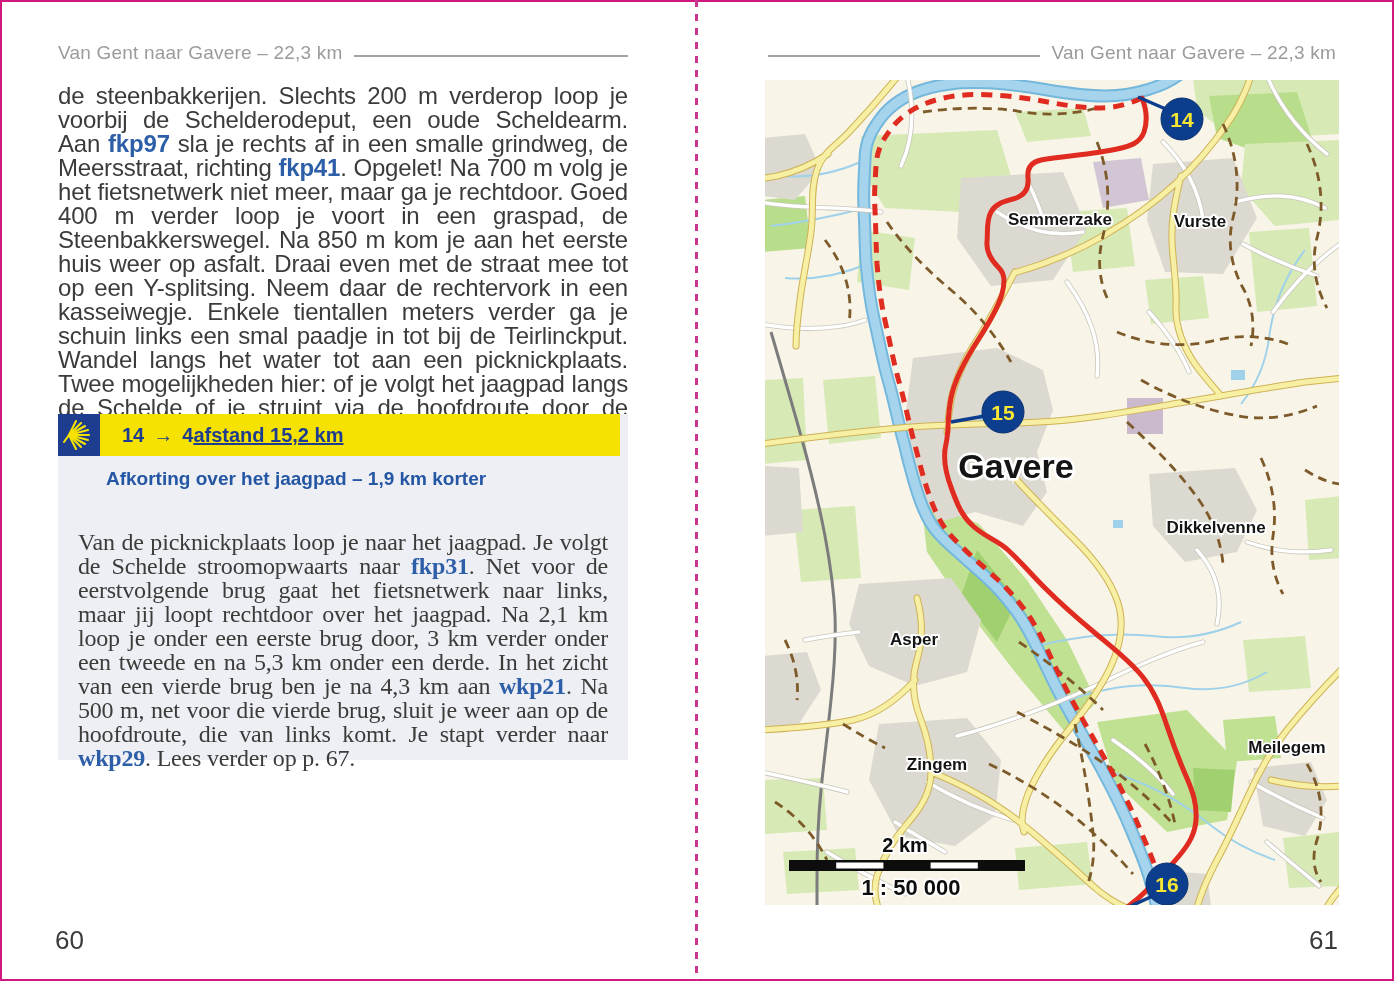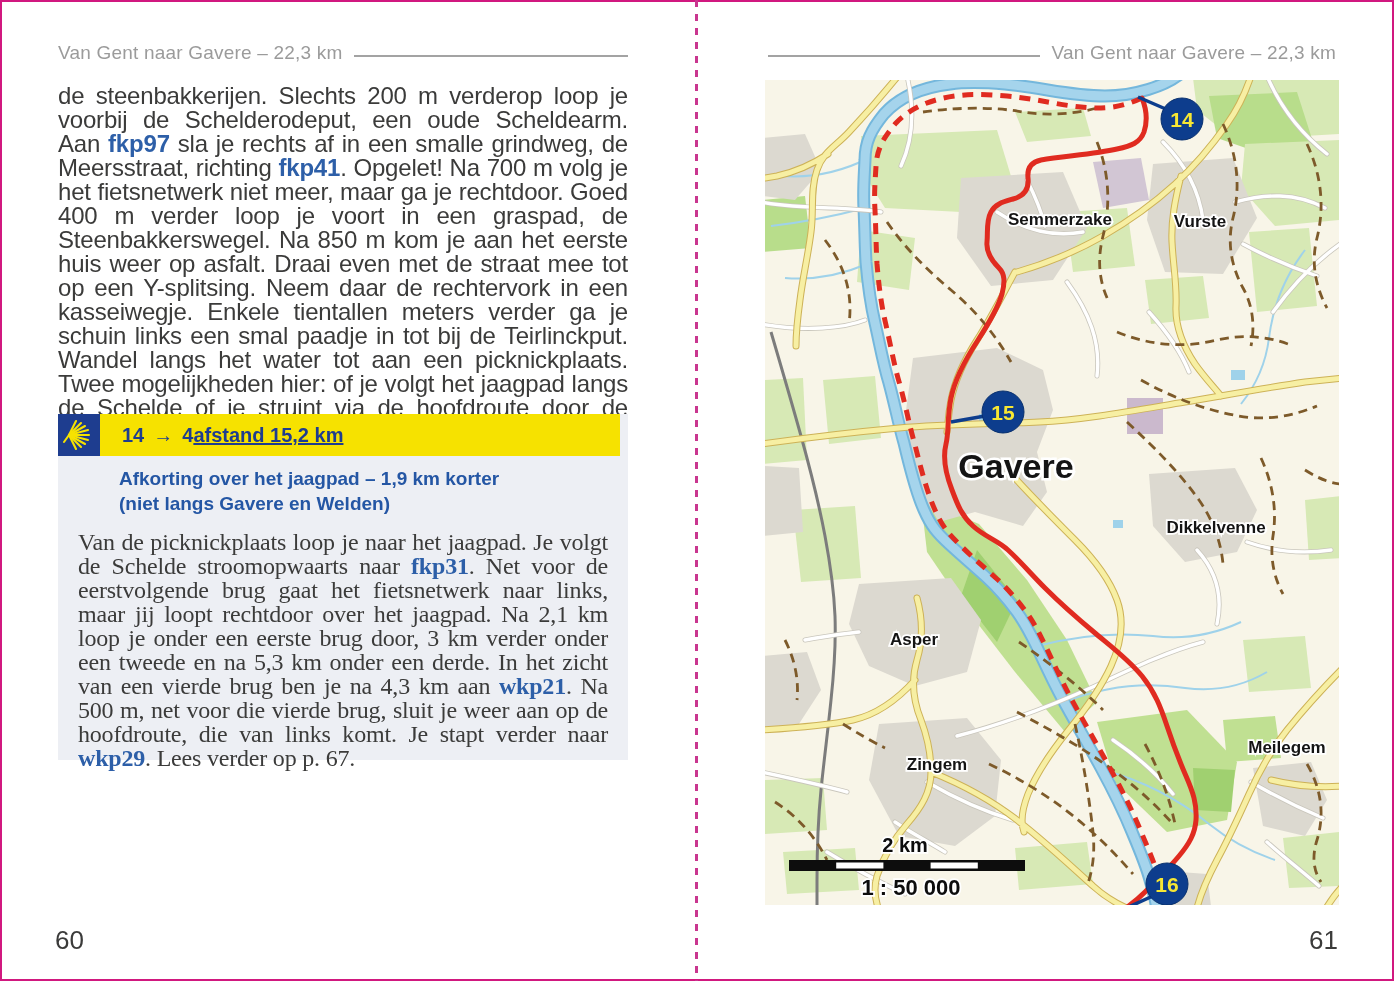--- a/index.html
+++ b/index.html
@@ -25,21 +25,21 @@
   }
   .intro{left:58px;top:84px;width:570px;}
   .kp{color:#2d5fa8;font-weight:bold;}
   
   .info-block{position:absolute;left:58px;top:414px;width:570px;height:346px;background:#edeff4;}
   .stage-bar{position:absolute;left:0;top:0;width:562px;height:42px;background:#f6e200;display:flex;align-items:center;}
   .shell-badge{width:42px;height:42px;background:#1e3d8f;flex:0 0 42px;display:flex;align-items:center;justify-content:center;}
   .stage-text{display:flex;align-items:center;color:#1e3d8f;font-weight:bold;font-size:20px;margin-left:22px;white-space:nowrap;}
   .stage-text .arr{margin:0 9px;}
   .stage-dist{text-decoration:underline;}
-  .shortcut-heading{position:absolute;left:61px;top:52px;width:500px;color:#2456a4;font-weight:bold;font-size:19px;line-height:25px;}
+  .shortcut-heading{position:absolute;left:48px;top:52px;width:500px;color:#2456a4;font-weight:bold;font-size:19px;line-height:25px;}
   .block-body{left:20px;top:116px;width:530px;font-family:Liberation Serif, serif;}
   
   .pageno{position:absolute;top:925px;font-size:26px;color:#3b3b3a;}
   .pageno-left{left:55px;}
   .pageno-right{right:56px;text-align:center;}
   
   .map{position:absolute;left:765px;top:80px;width:574px;height:825px;}
   .wc{fill:none;stroke:#c9c6bc;stroke-width:5;stroke-linecap:round;}
   .wf{fill:none;stroke:#ffffff;stroke-width:3.4;stroke-linecap:round;}
   .yc{fill:none;stroke:#cdb257;stroke-width:7;stroke-linecap:round;}
@@ -84,21 +84,20 @@
         </div>
         <span class="stage-text">
           <span>14</span>
           <span class="arr">→</span>
           <span>4</span>
           <span class="stage-dist">afstand 15,2 km</span>
         </span>
       </div>
       <div class="shortcut-heading">
         <div>Afkorting over het jaagpad – 1,9 km korter</div>
-        <div>(niet langs Gavere en Welden)</div>
       </div>
       <p class="body block-body"><span>Van de picknickplaats loop je naar het jaagpad. Je volgt de Schelde stroomopwaarts naar </span><span class="kp">fkp31</span><span>. Net voor de eerstvolgende brug gaat het fietsnetwerk naar links, maar jij loopt rechtdoor over het jaagpad. Na 2,1 km loop je onder een eerste brug door, 3 km verder onder een tweede en na 5,3 km onder een derde. In het zicht van een vierde brug ben je na 4,3 km aan </span><span class="kp">wkp21</span><span>. Na 500 m, net voor die vierde brug, sluit je weer aan op de hoofdroute, die van links komt. Je stapt verder naar </span><span class="kp">wkp29</span><span>. Lees verder op p. 67.</span></p>
     </div>
 
     <div class="pageno pageno-left">60</div>
   </div>
 
   <div>
     <div class="ph ph-right">
       <span class="ph-rule"></span>

